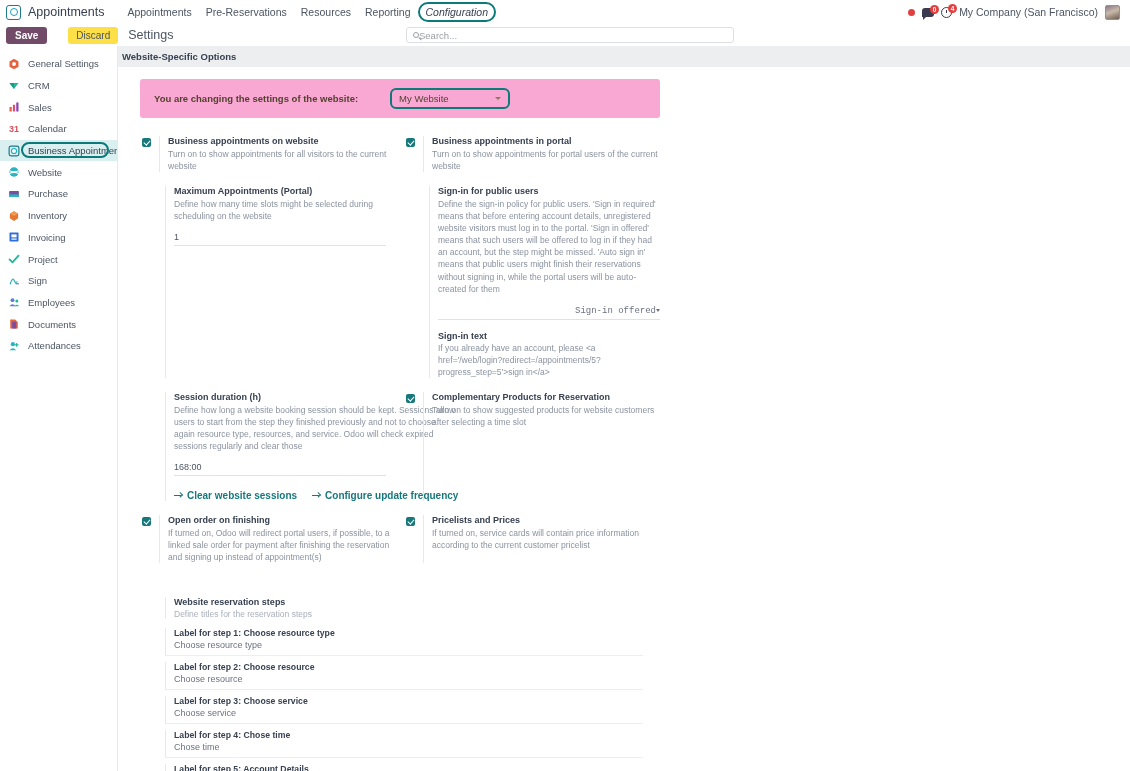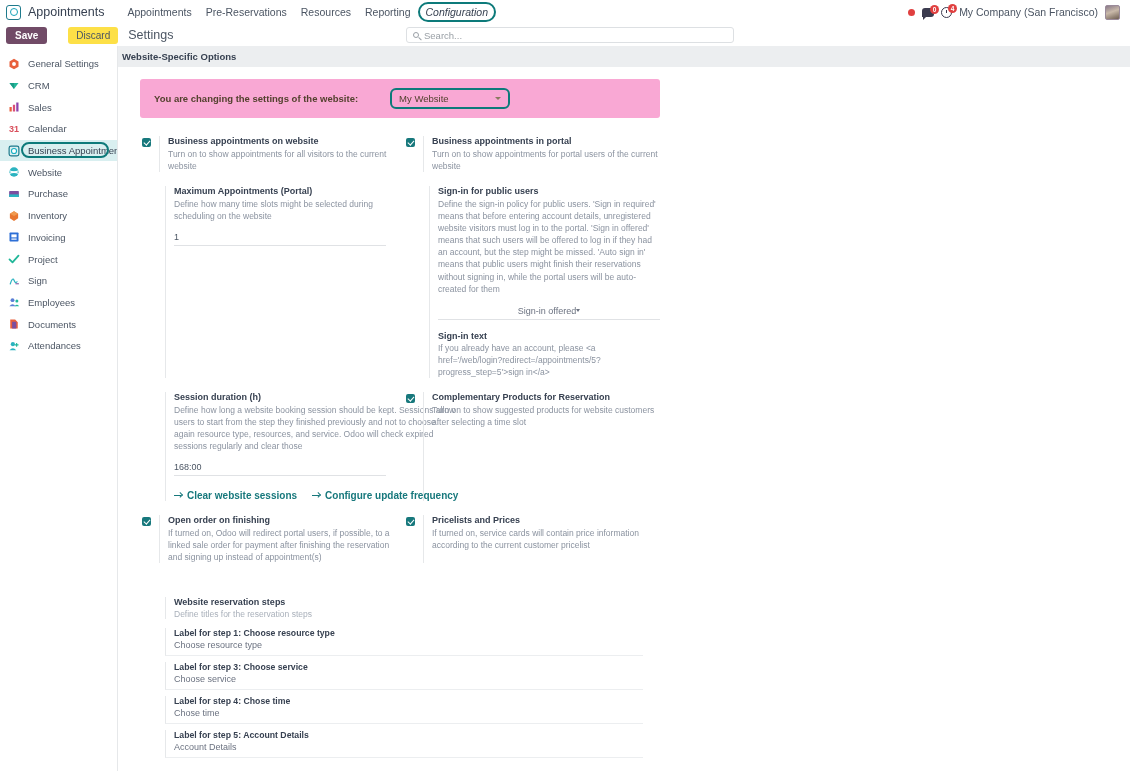--- a/index.html
+++ b/index.html
@@ -143,21 +143,20 @@
   .searchbar {
     position: absolute;
     left: 406px;
     width: 328px;
     height: 16px;
     border: 1px solid #dde0e3;
     border-radius: 3px;
     background: #ffffff;
     display: flex; align-items: center;
     padding: 0 6px;
-    gap: 5px;
   }
   .search-icon {
     width: 6px; height: 6px;
     border: 1.3px solid #9aa0a6;
     border-radius: 50%;
     position: relative;
     flex: none;
   }
   .search-icon::after {
     content: "";
@@ -307,22 +306,23 @@
     width: 212px;
     cursor: text;
   }
   .s-select {
     margin-top: 11px;
     border-bottom: 1px solid #e0e2e5;
     padding-bottom: 3px;
     font-size: 9px;
     color: #6b7280;
     width: 222px;
-    display: flex; align-items: center; justify-content: center;
-    cursor: pointer;
+    display: flex; align-items: center; justify-content: flex-end;
+    cursor: pointer;
+    font-family: Liberation Mono, monospace;
   }
   .s-select .caret2 {
     width: 0; height: 0;
     border-left: 2.6px solid transparent;
     border-right: 2.6px solid transparent;
     border-top: 3px solid #6b7280;
   }
   .sub-title {
     font-size: 9px;
     font-weight: bold;
@@ -667,20 +667,24 @@
         <div class="steps-head">
           <div class="steps-title">Website reservation steps</div>
           <div class="steps-sub">Define titles for the reservation steps</div>
         </div>
 
         <div class="step-item">
           <div class="step-label">Label for step 1: Choose resource type</div>
           <div class="step-value">Choose resource type</div>
         </div>
         <div class="step-item">
+          <div class="step-label">Label for step 2: Choose resource</div>
+          <div class="step-value">Choose resource</div>
+        </div>
+        <div class="step-item">
           <div class="step-label">Label for step 3: Choose service</div>
           <div class="step-value">Choose service</div>
         </div>
         <div class="step-item">
           <div class="step-label">Label for step 4: Chose time</div>
           <div class="step-value">Chose time</div>
         </div>
         <div class="step-item">
           <div class="step-label">Label for step 5: Account Details</div>
           <div class="step-value">Account Details</div>

